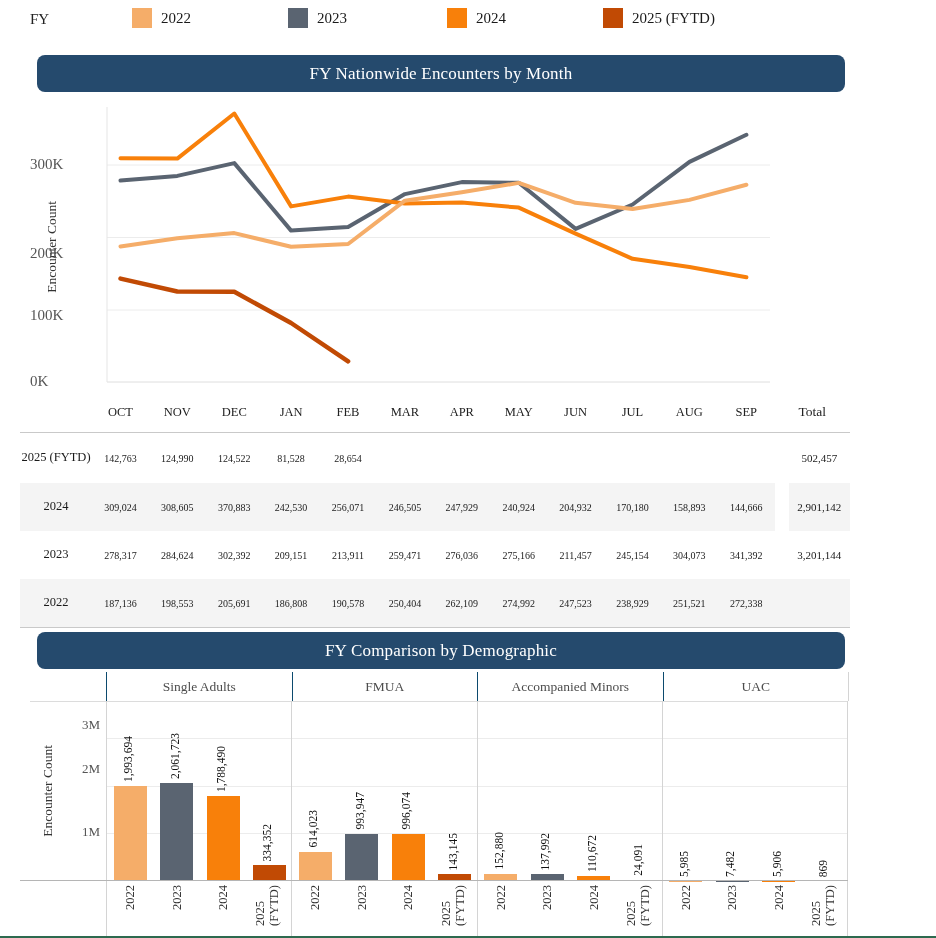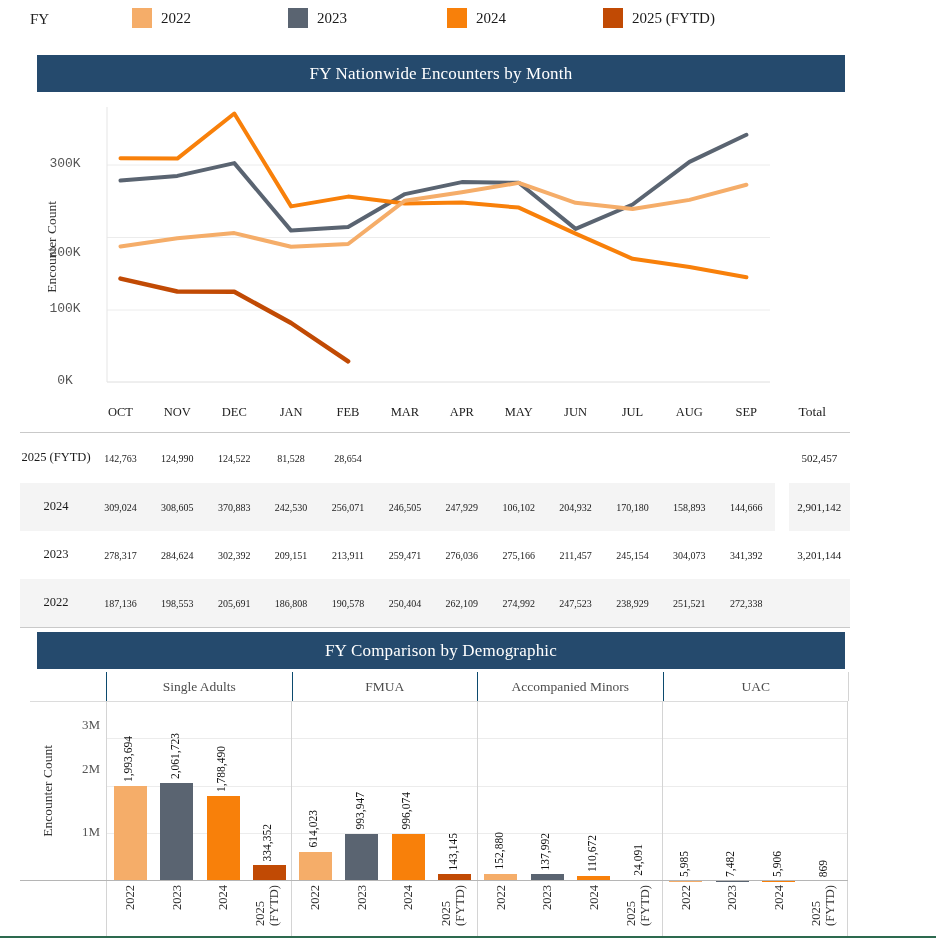--- a/index.html
+++ b/index.html
@@ -9,28 +9,28 @@
   }
   
   .legend-row{position:relative;height:55px;}
   .legend-title{position:absolute;left:30px;top:11px;font-size:15px;color:#222;}
   .legend-item{position:absolute;top:8px;display:flex;align-items:center;cursor:pointer;}
   .legend-swatch{width:20px;height:20px;display:inline-block;}
   .legend-label{margin-left:9px;font-size:15px;color:#1a1a1a;}
   
   .panel-header{
     margin-left:37px;width:808px;height:37px;background:#254A6D;
-    display:flex;align-items:center;justify-content:center;
+    display:flex;align-items:center;justify-content:center;border-radius:8px;
   }
   .panel-header span{color:#ffffff;font-size:17px;letter-spacing:.2px;}
   .gap4{height:4px;} .gap3{height:3px;}
   
   .line-chart{position:relative;height:300px;}
   .line-chart svg{position:absolute;left:0;top:0;}
-  .ytick{position:absolute;left:30px;width:70px;text-align:center;font-size:13px;color:#555;font-family:Liberation Mono, monospace;}
+  .ytick{position:absolute;left:30px;width:70px;text-align:left;font-size:15px;color:#555;}
   .ylabel-wrap{position:absolute;left:44px;top:60px;bottom:50px;display:flex;align-items:center;}
   .vtext{writing-mode:vertical-rl;transform:rotate(180deg);white-space:pre-line;}
   .ylabel-wrap .vtext{font-size:13.5px;color:#333;}
   
   .month-row,.trow{
     margin-left:20px;width:830px;display:grid;
     grid-template-columns:72px repeat(12,56.9px) 1fr;
   }
   .month-row{height:40px;}
   .month-cell{display:flex;align-items:center;justify-content:center;font-size:12.5px;color:#222;}
@@ -104,21 +104,21 @@
       <polyline points="120.5,66.3 177.3,66.6 234.3,21.5 291.1,114.4 348.1,104.6 404.9,111.5 461.8,110.5 518.8,115.6 575.6,141.6 632.6,166.8 689.5,175.0 746.4,185.3" fill="none" stroke="#F8800A" stroke-width="4" stroke-linejoin="round" stroke-linecap="round"></polyline>
       <polyline points="120.5,154.5 177.3,146.2 234.3,141.1 291.1,154.8 348.1,152.0 404.9,108.7 461.8,100.2 518.8,90.9 575.6,110.8 632.6,117.0 689.5,107.9 746.4,92.8" fill="none" stroke="#F5AD69" stroke-width="4" stroke-linejoin="round" stroke-linecap="round"></polyline>
       <polyline points="120.5,186.6 177.3,199.5 234.3,199.8 291.1,231.0 348.1,269.3" fill="none" stroke="#C14A04" stroke-width="4.5" stroke-linejoin="round" stroke-linecap="round"></polyline>
     </svg>
   <div class="ylabel-wrap">
     <span class="vtext">Encounter Count</span>
   </div>
   <div id="lineTicks">
       <div class="ytick" style="top: 64px;">300K</div>
       <div class="ytick" style="top: 153px;">200K</div>
-      <div class="ytick" style="top: 209px;">100K</div>
+      <div class="ytick" style="top: 215px;">100K</div>
       <div class="ytick" style="top: 281px;">0K</div>
     </div>
 </div>
 
 <div class="month-row" id="monthRow">
     <div class="month-cell"></div>
     <div class="month-cell">OCT</div>
     <div class="month-cell">NOV</div>
     <div class="month-cell">DEC</div>
     <div class="month-cell">JAN</div>
@@ -152,21 +152,21 @@
     </div>
     <div class="trow alt" style="height: 48px;">
       <div class="tcell year">2024</div>
       <div class="tcell">309,024</div>
       <div class="tcell">308,605</div>
       <div class="tcell">370,883</div>
       <div class="tcell">242,530</div>
       <div class="tcell">256,071</div>
       <div class="tcell">246,505</div>
       <div class="tcell">247,929</div>
-      <div class="tcell">106,102</div>
+      <div class="tcell">240,924</div>
       <div class="tcell">204,932</div>
       <div class="tcell">170,180</div>
       <div class="tcell">158,893</div>
       <div class="tcell">144,666</div>
       <div class="tcell total">2,901,142</div>
     </div>
     <div class="trow" style="height: 48px;">
       <div class="tcell year">2023</div>
       <div class="tcell">278,317</div>
       <div class="tcell">284,624</div>

